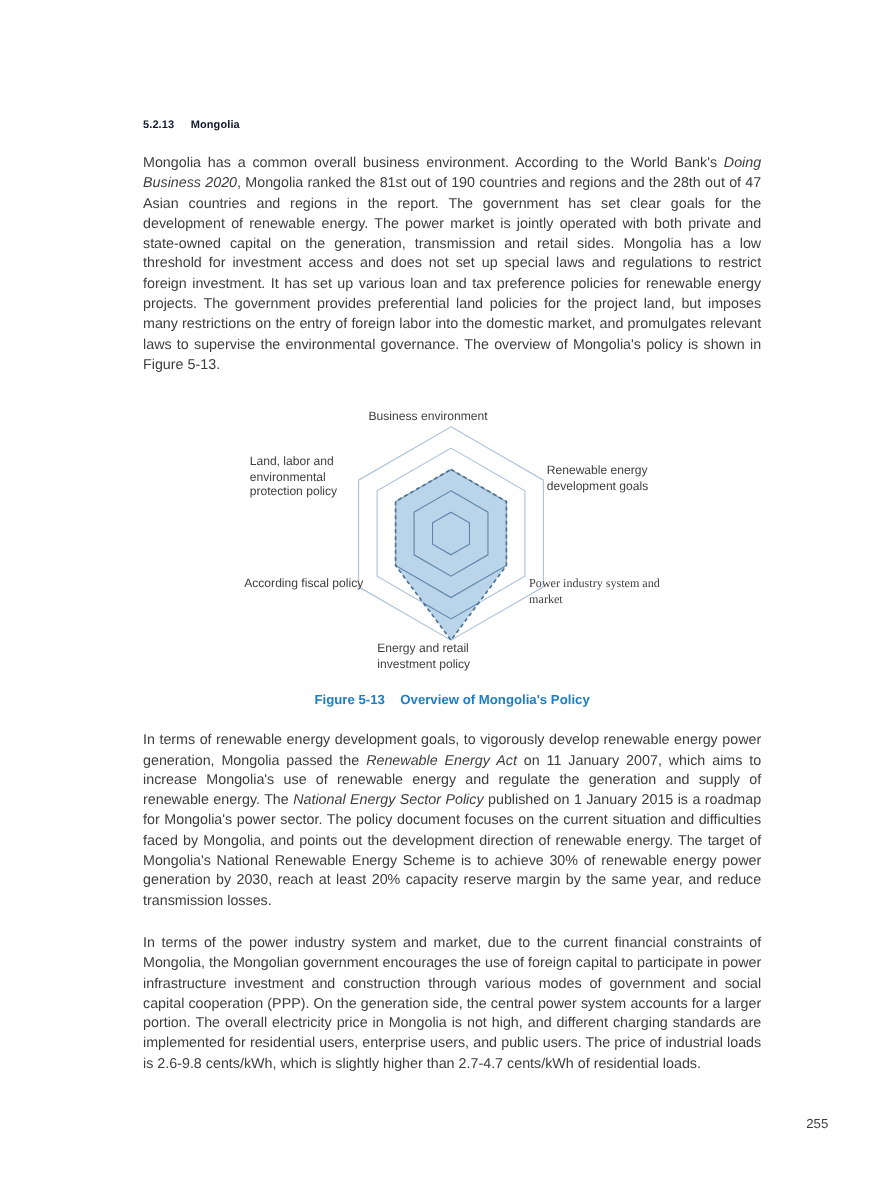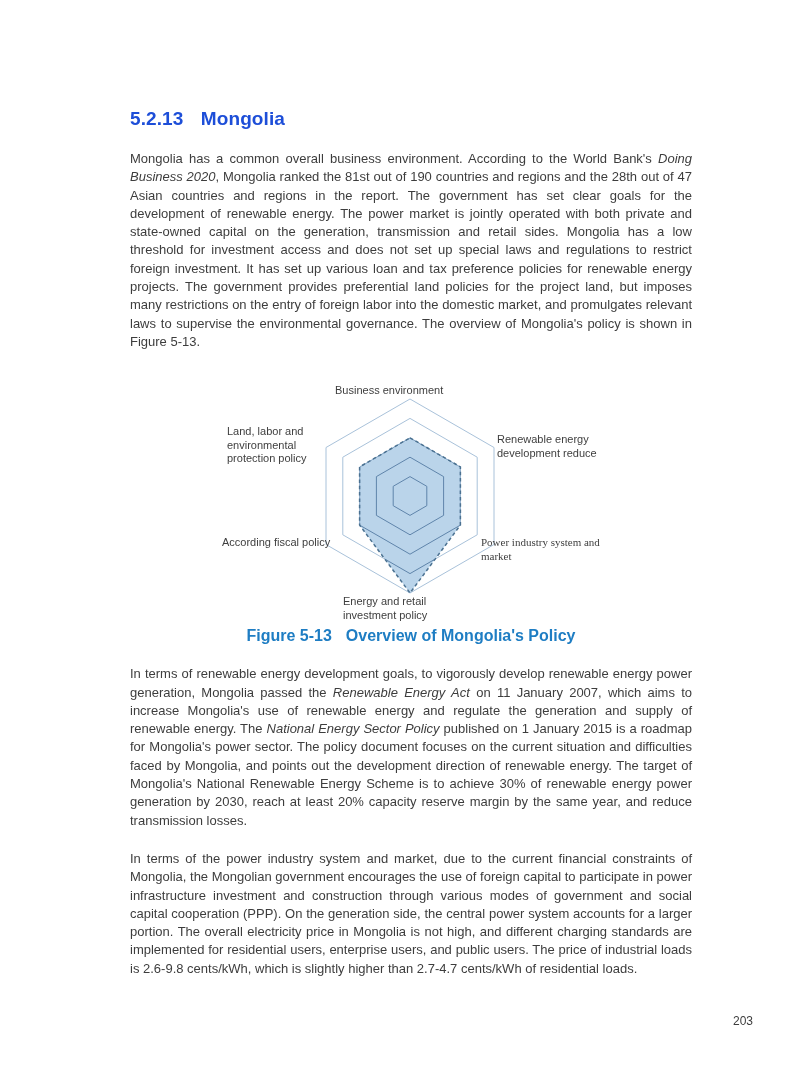--- a/index.html
+++ b/index.html
@@ -10,23 +10,23 @@
     font-family:"Liberation Sans","DejaVu Sans",sans-serif;
     overflow:hidden;
   }
   .content{
     position:absolute;
     left:130px;top:108px;
     width:562px;
   }
   h2.section-heading{
     margin:0;
-    font-size:19px;
+    font-size:10px;
     font-weight:700;
-    color:#1d4ed8;
+    color:#0f172a;
     letter-spacing:0.1px;
   }
   h2.section-heading .sec-num{margin-right:12px;}
   p.body-text{
     margin:0;
     margin-top:20px;
     font-size:13px;
     line-height:18.3px;
     color:#3d3d3d;
     text-align:justify;
@@ -49,23 +49,23 @@
     text-align:left;
   }
   .axis-label.al-left{text-align:left;}
   .lab-0{left:205px;top:5px;width:150px;}
   .lab-1{left:367px;top:54px;width:110px;}
   .lab-2{left:351px;top:157px;width:122px;font-family:Liberation Serif, serif;}
   .lab-3{left:213px;top:216px;width:134px;}
   .lab-4{left:92px;top:157px;width:110px;}
   .lab-5{left:97px;top:46px;width:106px;}
   .figure-caption{
-    margin-top:0;
+    margin-top:13px;
     text-align:center;
-    font-size:16px;
+    font-size:12px;
     font-weight:700;
     color:#1e7dc3;
   }
   .figure-caption .cap-title{margin-left:14px;}
   .para-2{margin-top:38px;}
   .para-3{margin-top:22px;}
   .page-number{
     position:absolute;
     top:1014px;right:40px;
     font-size:12px;
@@ -101,31 +101,31 @@
           <g clip-path="url(#dc)">
             <polygon points="280.0,97.6 296.8,107.3 296.8,126.7 280.0,136.4 263.2,126.7 263.2,107.3" fill="none" stroke="#5f84aa" stroke-width="1"></polygon>
             <polygon points="280.0,78.2 313.6,97.6 313.6,136.4 280.0,155.8 246.4,136.4 246.4,97.6" fill="none" stroke="#5f84aa" stroke-width="1"></polygon>
             <polygon points="280.0,58.8 330.4,87.9 330.4,146.1 280.0,175.2 229.6,146.1 229.6,87.9" fill="none" stroke="#5f84aa" stroke-width="1"></polygon>
             <polygon points="280.0,39.4 347.2,78.2 347.2,155.8 280.0,194.6 212.8,155.8 212.8,78.2" fill="none" stroke="#5f84aa" stroke-width="1"></polygon>
             <polygon points="280.0,20.0 364.0,68.5 364.0,165.5 280.0,214.0 196.0,165.5 196.0,68.5" fill="none" stroke="#5f84aa" stroke-width="1"></polygon>
           </g>
           <polygon points="280.0,58.8 330.4,87.9 330.4,146.1 280.0,214.0 229.6,146.1 229.6,87.9" fill="none" stroke="#4a7191" stroke-width="1.5" stroke-dasharray="3.5 2.8"></polygon>
         </svg>
       <div class="axis-label lab-0">Business environment</div>
-      <div class="axis-label al-left lab-1">Renewable energy development reduce</div>
+      <div class="axis-label al-left lab-1">Renewable energy development goals</div>
       <div class="axis-label lab-2">Power industry system and market</div>
       <div class="axis-label lab-3">Energy and retail investment policy</div>
       <div class="axis-label lab-4">According fiscal policy</div>
       <div class="axis-label lab-5">Land, labor and environmental protection policy</div>
     </div>
 
     <div class="figure-caption">
       <span>Figure 5-13</span><span class="cap-title">Overview of Mongolia's Policy</span>
     </div>
 
     <p class="body-text para-2"><span class="seg-b">In terms of renewable energy development goals,</span><span class="seg-n"> to vigorously develop renewable energy power generation, Mongolia passed the </span><span class="seg-i">Renewable Energy Act</span><span class="seg-n"> on 11 January 2007, which aims to increase Mongolia's use of renewable energy and regulate the generation and supply of renewable energy. The </span><span class="seg-i">National Energy Sector Policy</span><span class="seg-n"> published on 1 January 2015 is a roadmap for Mongolia's power sector. The policy document focuses on the current situation and difficulties faced by Mongolia, and points out the development direction of renewable energy. The target of Mongolia's National Renewable Energy Scheme is to achieve 30% of renewable energy power generation by 2030, reach at least 20% capacity reserve margin by the same year, and reduce transmission losses.</span></p>
 
     <p class="body-text para-3"><span class="seg-b">In terms of the power industry system and market,</span><span class="seg-n"> due to the current financial constraints of Mongolia, the Mongolian government encourages the use of foreign capital to participate in power infrastructure investment and construction through various modes of government and social capital cooperation (PPP). On the generation side, the central power system accounts for a larger portion. The overall electricity price in Mongolia is not high, and different charging standards are implemented for residential users, enterprise users, and public users. The price of industrial loads is 2.6-9.8 cents/kWh, which is slightly higher than 2.7-4.7 cents/kWh of residential loads.</span></p>
 
   </div>
 
-  <div class="page-number">203</div>
+  <div class="page-number">255</div>
 </div>
 
 </body></html>

